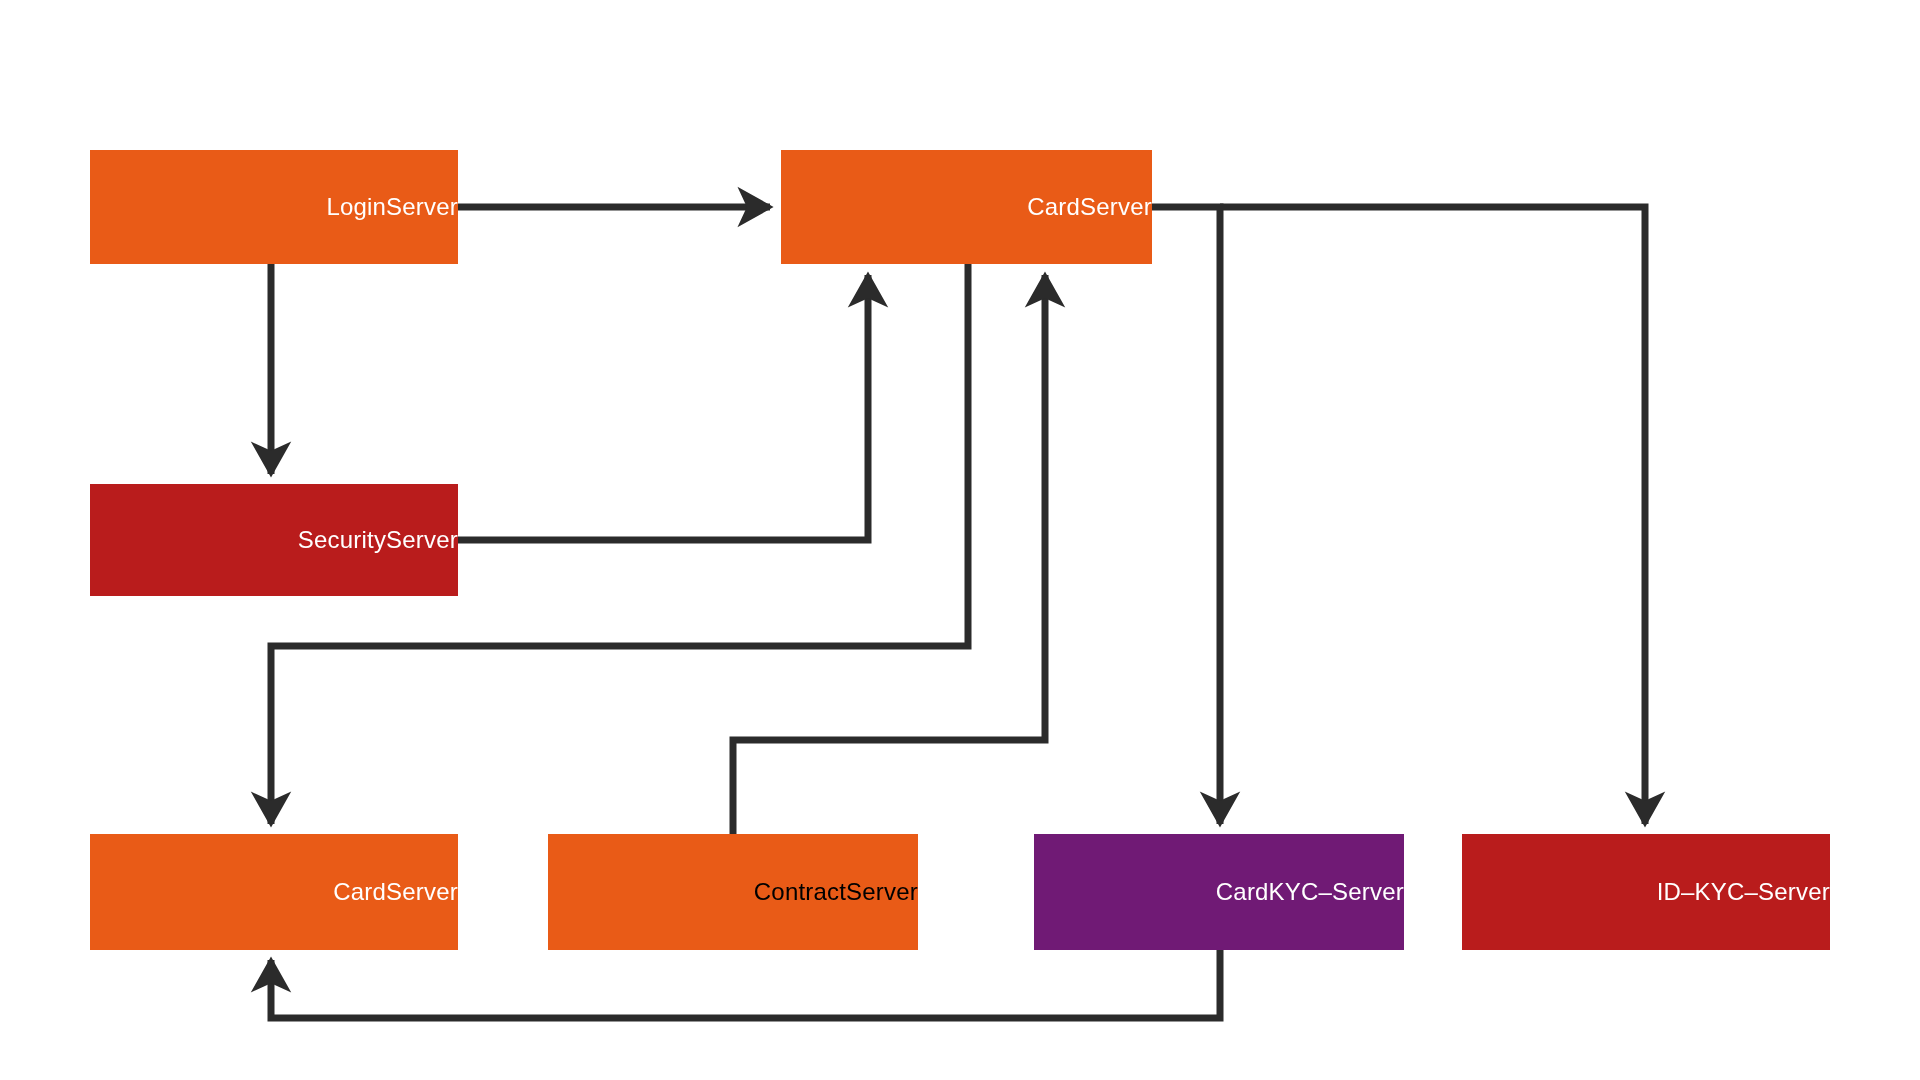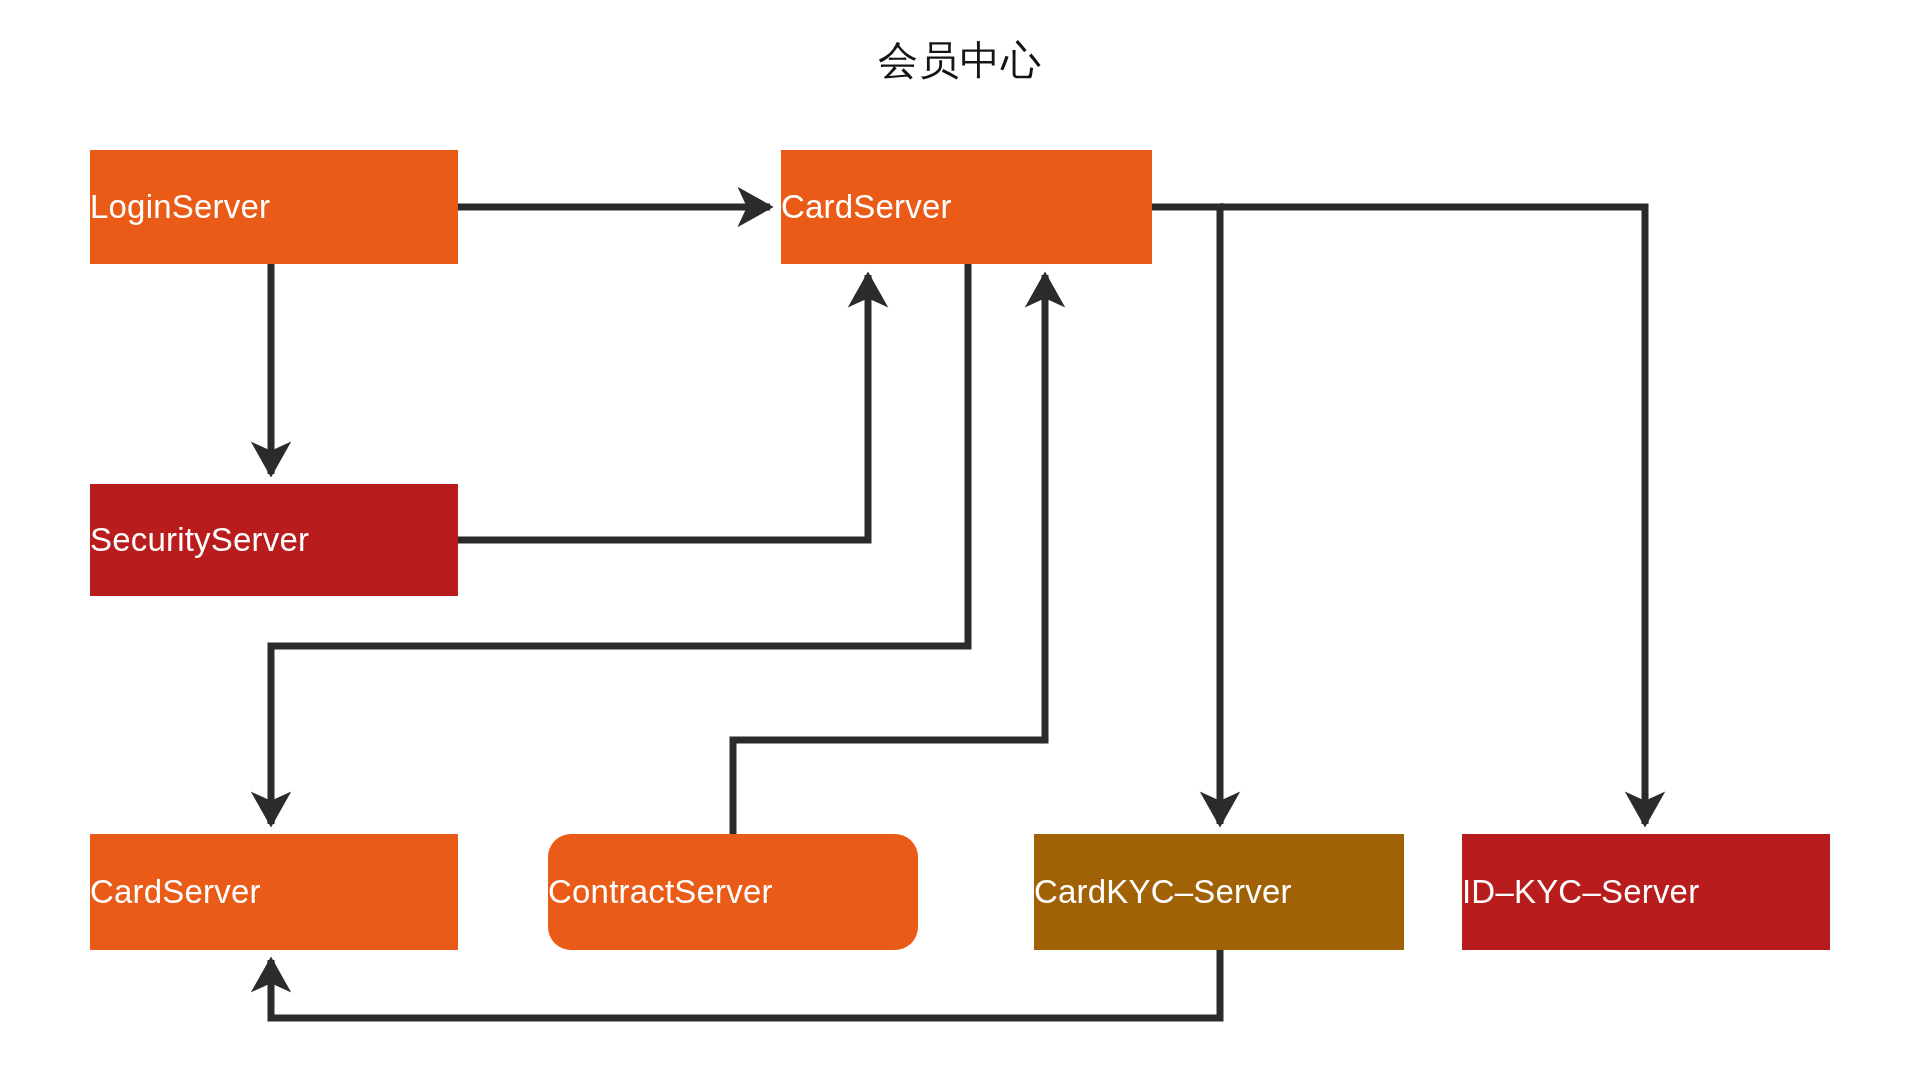--- a/index.html
+++ b/index.html
@@ -40,35 +40,34 @@
     color: #141414;
     font-family: "Liberation Sans", "DejaVu Sans", sans-serif;
     letter-spacing: 1px;
     white-space: nowrap;
   }
   .node {
     position: absolute;
     box-sizing: border-box;
     display: flex;
     align-items: center;
-    justify-content: flex-start;
+    justify-content: flex-end;
     color: #ffffff;
-    font-size: 33px;
+    font-size: 24px;
     line-height: 1.1;
     letter-spacing: 0.2px;
     white-space: nowrap;
     user-select: none;
   }
 </style>
 </head>
 <body>
 
 <div id="diagram-root">
 
-  <div class="diagram-title">会员中心</div>
 
   <svg id="edge-layer" viewBox="0 0 1920 1080" width="1920" height="1080" xmlns="http://www.w3.org/2000/svg">
     <defs>
       <marker id="arrow-head" viewBox="0 0 12 12" refX="9.6" refY="6" markerWidth="6.2" markerHeight="6.2" orient="auto-start-reverse" markerUnits="strokeWidth">
         <path d="M 0.6 0.4 L 10.6 6 L 0.6 11.6 L 3.2 6 Z" fill="#2b2b2b"></path>
       </marker>
     </defs>
     <g id="edge-group" fill="none" stroke="#2b2b2b" stroke-width="7" stroke-linecap="butt" stroke-linejoin="miter">
         <polyline points="458,207 770,207" fill="none" marker-end="url(#arrow-head)"></polyline>
         <polyline points="271,264 271,474" fill="none" marker-end="url(#arrow-head)"></polyline>
@@ -87,24 +86,24 @@
       </div>
       <div class="node" style="left: 781px; top: 150px; width: 371px; height: 114px; background: rgb(233, 91, 23); color: rgb(255, 255, 255);">
         <span>CardServer</span>
       </div>
       <div class="node" style="left: 90px; top: 484px; width: 368px; height: 112px; background: #b91c1c; color: rgb(255, 255, 255);">
         <span>SecurityServer</span>
       </div>
       <div class="node" style="left: 90px; top: 834px; width: 368px; height: 116px; background: rgb(233, 91, 23); color: #ffffff;">
         <span>CardServer</span>
       </div>
-      <div class="node" style="left: 548px; top: 834px; width: 370px; height: 116px; background: rgb(233, 91, 23); color: #ffffff; border-radius: 23px;">
+      <div class="node" style="left: 548px; top: 834px; width: 370px; height: 116px; background: rgb(233, 91, 23); color: #000000;">
         <span>ContractServer</span>
       </div>
-      <div class="node" style="left: 1034px; top: 834px; width: 370px; height: 116px; background: #a16207; color: rgb(255, 255, 255);">
+      <div class="node" style="left: 1034px; top: 834px; width: 370px; height: 116px; background: #701a75; color: rgb(255, 255, 255);">
         <span>CardKYC–Server</span>
       </div>
       <div class="node" style="left: 1462px; top: 834px; width: 368px; height: 116px; background: #b91c1c; color: rgb(255, 255, 255);">
         <span>ID–KYC–Server</span>
       </div>
     </div>
 
 </div>
 
 </body></html>

